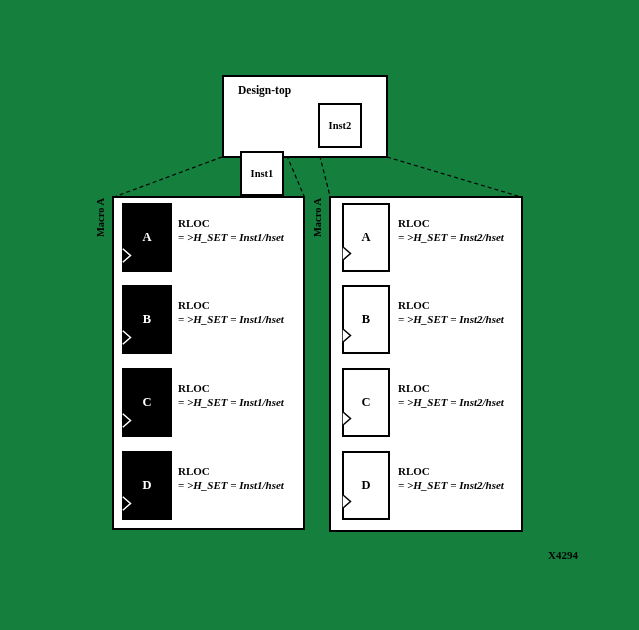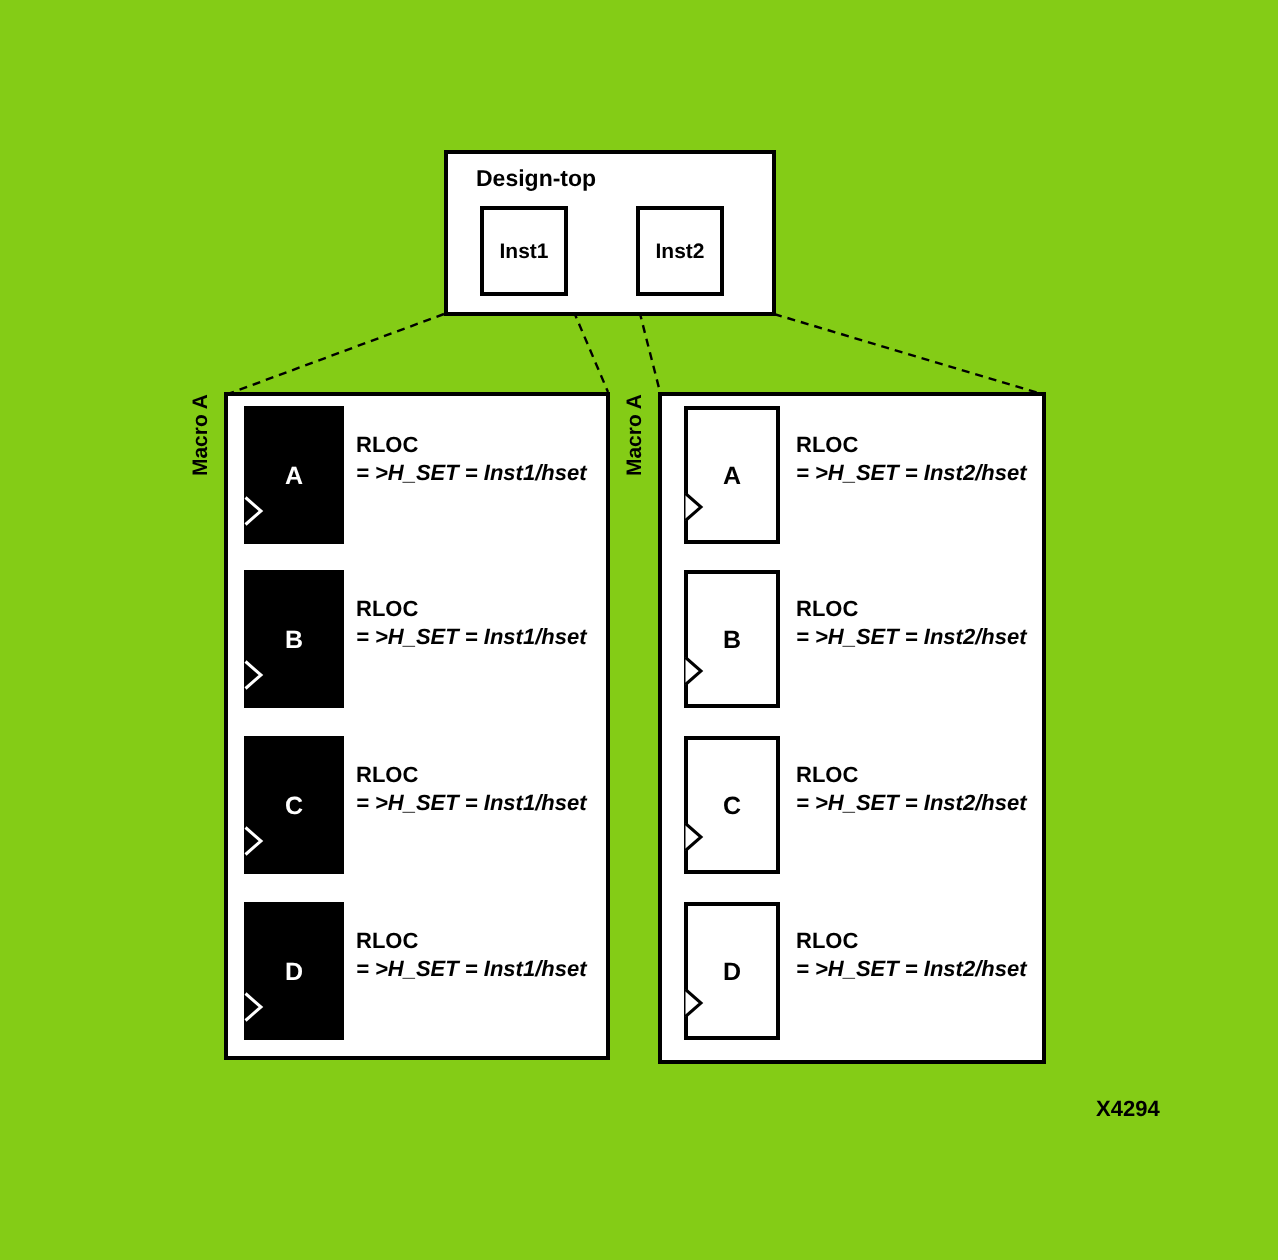--- a/index.html
+++ b/index.html
@@ -1,34 +1,34 @@
 <!DOCTYPE html>
 <html><head>
 <meta charset="utf-8">
 <style>
   * { margin:0; padding:0; box-sizing:border-box; }
   html,body { background:#fff; }
   .page {
-    position:relative; width:639px; height:630px; background:#84cc16;
-    font-family:Liberation Sans, sans-serif; color:#000; overflow:hidden;
+    position:relative; width:639px; height:630px; background:#15803d;
+    font-family:Liberation Serif, serif; color:#000; overflow:hidden;
   }
   .overlay { position:absolute; left:0; top:0; width:639px; height:630px; }
 
   
   .design-top {
     position:absolute; left:222px; top:75px; width:166px; height:83px;
     border:2px solid #000; background:#fff;
   }
   .dt-label { position:absolute; left:14px; top:7px; font-size:11.5px; font-weight:bold; }
   .inst {
     position:absolute; top:26px; width:44px; height:45px; border:2px solid #000;
     display:flex; align-items:center; justify-content:center;
     font-size:10.5px; font-weight:bold; background:#fff;
   }
-  .inst1 { left:16px; }
+  .inst1 { left:16px;margin-top:48px; }
   .inst2 { left:94px; }
 
   
   .macro { position:absolute; top:196px; border:2px solid #000; background:#fff; }
   .macro-left  { left:112px; width:193px; height:334px; }
   .macro-right { left:329px; width:194px; height:336px; }
 
   .macro-label {
     position:absolute; width:50px; height:13px; text-align:center;
     font-size:10.5px; font-weight:bold; transform:rotate(-90deg); white-space:nowrap;

